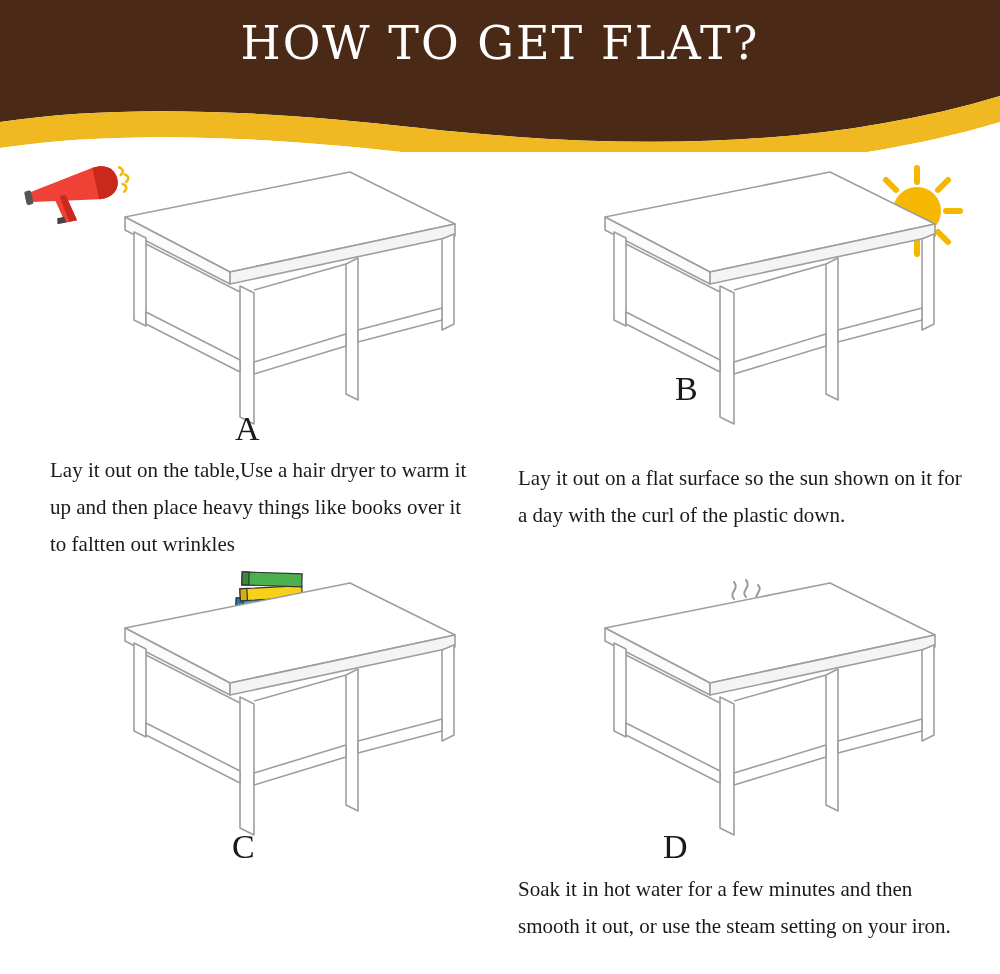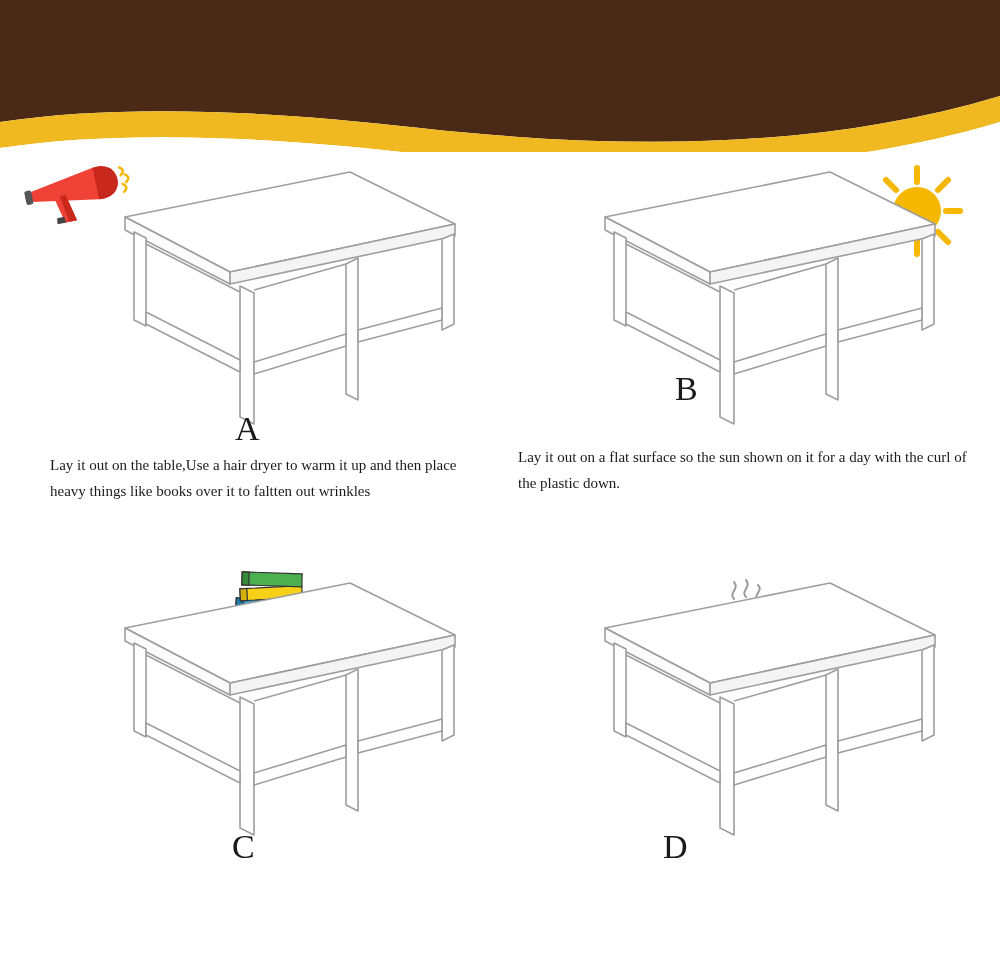--- a/index.html
+++ b/index.html
@@ -77,49 +77,50 @@
     position: absolute;
     font-family: "Liberation Serif", serif;
     font-size: 34px;
     color: #1a1a1a;
   }
   .panel-caption {
     position: absolute;
     left: 30px;
     right: 12px;
     font-family: "Liberation Serif", serif;
-    font-size: 15px;
+    font-size: 21px;
     line-height: 1.75;
     color: #1a1a1a;
   }
 
   
   #panel-a .panel-letter { left: 215px; top: 258px; }
   #panel-a .panel-caption { top: 300px; left: 30px; right: 20px; }
 
   #panel-b .panel-letter { left: 175px; top: 218px; }
-  #panel-b .panel-caption { top: 292px; left: 18px; right: 8px; }
+  #panel-b .panel-caption { top: 308px; left: 18px; right: 8px; }
 
   #panel-c .panel-letter { left: 212px; top: 265px; }
   #panel-c .panel-caption { top: 308px; left: 30px; right: 20px; }
 
   #panel-d .panel-letter { left: 163px; top: 265px; }
   #panel-d .panel-caption { top: 308px; left: 18px; right: 8px; }
 </style>
 </head>
 <body>
 
 <div class="header">
   <svg class="header-bg" viewBox="0 0 1000 152" preserveAspectRatio="none">
 
     <path d="M0,0 H1000 V96 C820,150 620,150 420,128 C260,110 120,104 0,122 Z" fill="#4a2a17"></path>
 
     <path d="M0,122 C120,104 260,110 420,128 C620,150 820,150 1000,96 L1000,122 C820,176 620,176 420,154 C260,136 120,130 0,148 Z" fill="#f0b921"></path>
     <path d="M0,148 C120,130 260,136 420,154 C620,176 820,176 1000,122 L1000,152 L0,152 Z" fill="#ffffff"></path>
   </svg>
+  <div class="header-title">HOW TO GET FLAT?</div>
 </div>
 
 <div class="grid">
 
   <div class="panel" id="panel-a">
     <div class="panel-art">
 
       <svg class="deco" style="left:0px; top:8px;" width="130" height="70" viewBox="0 0 130 70">
         <g transform="rotate(-12 65 35)">
           <path d="M18,20 L78,10 C92,8 100,16 100,26 C100,36 92,44 78,42 L18,32 C10,31 6,27 6,26 C6,25 10,21 18,20 Z" fill="#ef4136"></path>
@@ -291,15 +292,16 @@
           <path d="M392,77 L392,168 L404,162 L404,72 Z" fill="#fff"></path>
           <path d="M96,150 L190,198 L190,210 L96,162 Z" fill="#fff"></path>
           <path d="M204,200 L296,172 L296,184 L204,212 Z" fill="#fff"></path>
           <path d="M308,168 L392,146 L392,158 L308,180 Z" fill="#fff"></path>
           <path d="M96,82 L190,130"></path>
           <path d="M204,128 L296,102"></path>
         </g>
       </svg>
     </div>
     <div class="panel-letter">D</div>
+    <div class="panel-caption">Soak it in hot water for a few minutes and then smooth it out, or use the steam setting on your iron.</div>
   </div>
 
 </div>
 
 </body></html>

